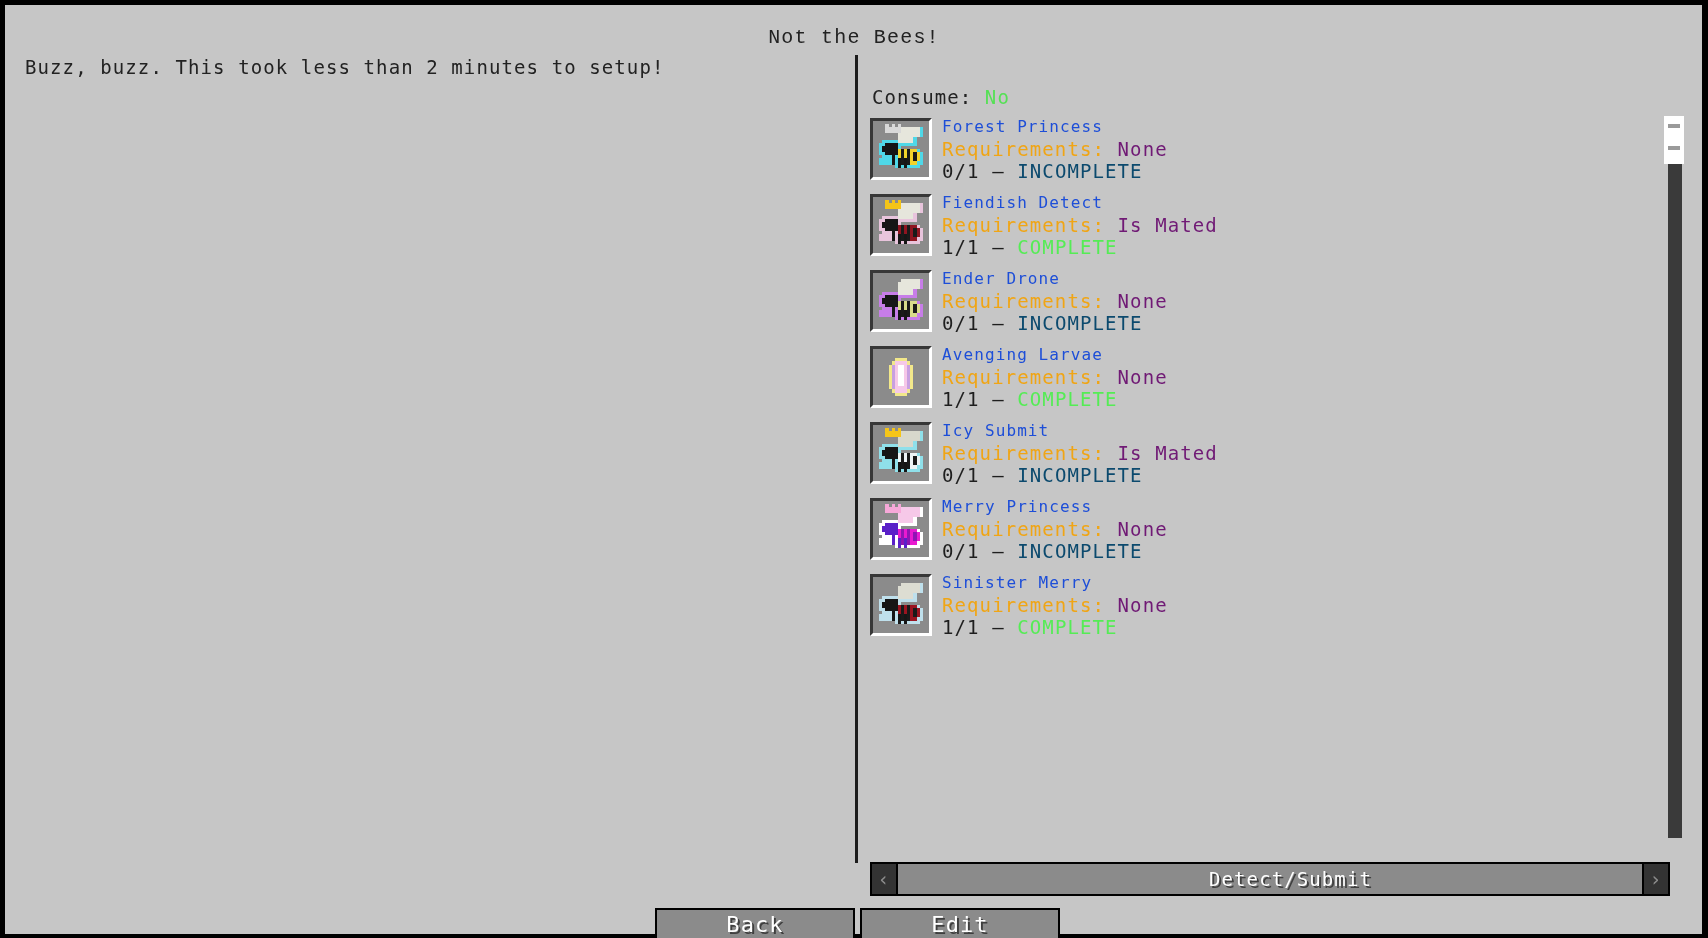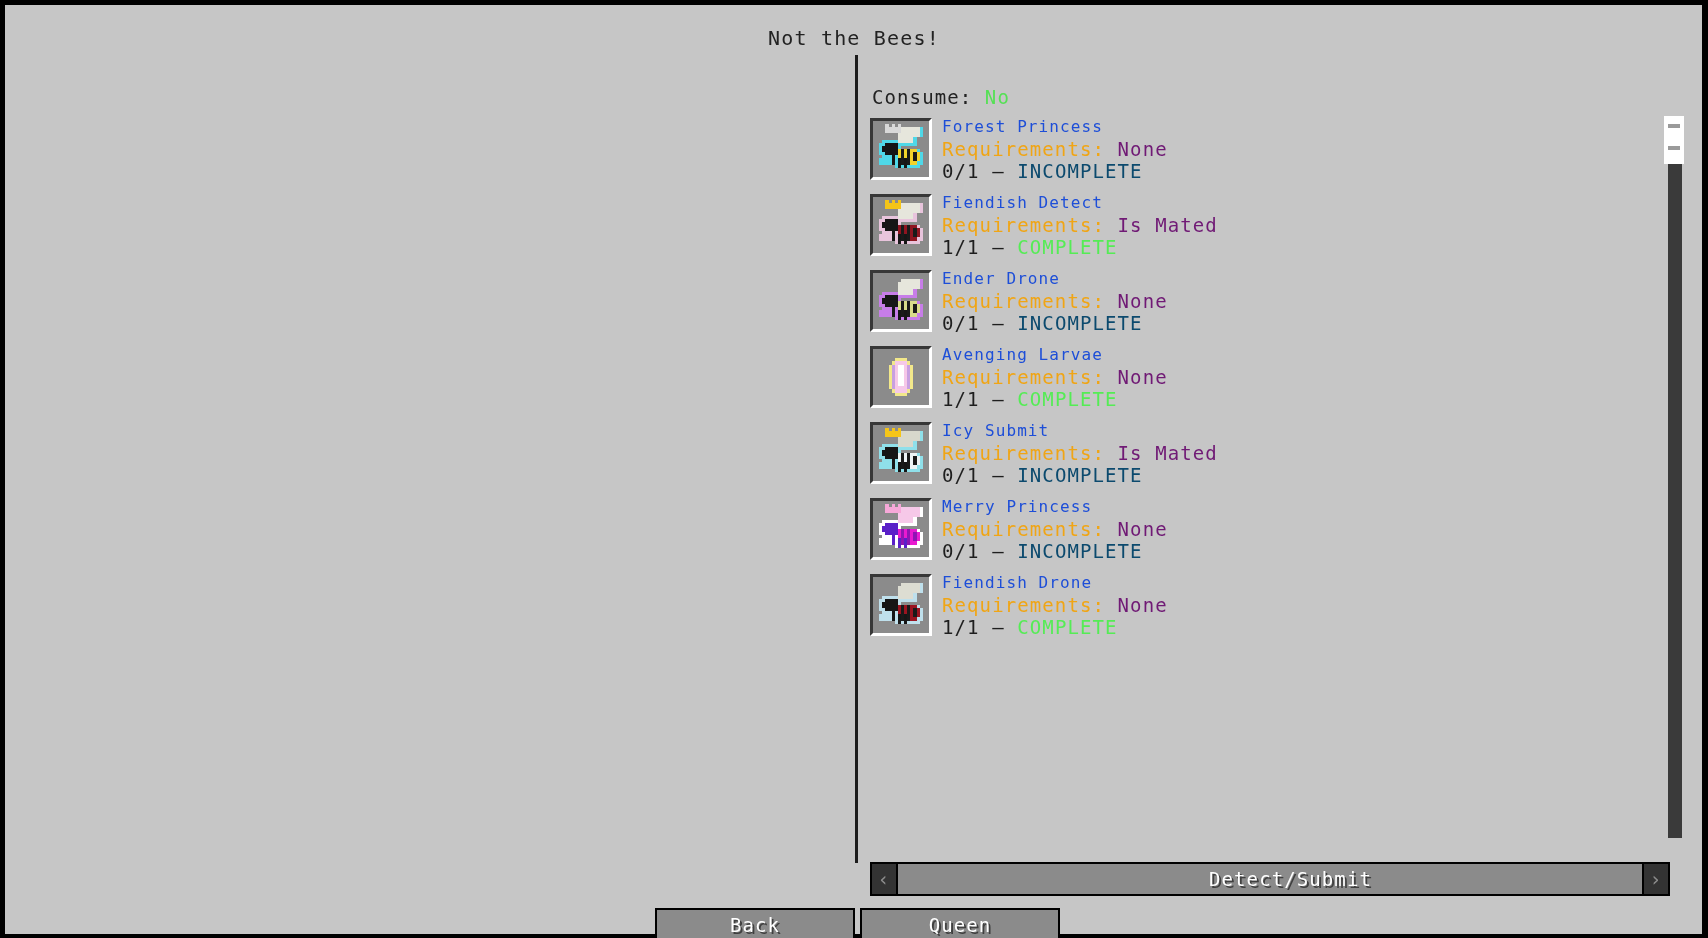--- a/index.html
+++ b/index.html
@@ -24,20 +24,21 @@
     letter-spacing:1.0px;
     white-space:nowrap;
     line-height:1;
   }
 
   
   #title{
     position:absolute; top:28px; left:0; width:1708px;
     text-align:center; font-size:20px; color:#222;
     letter-spacing:1.2px;
+    font-family:Liberation Mono, monospace;
   }
   #panel-title{
     position:absolute; top:57px; left:860px; width:640px;
     text-align:center; font-size:20px; color:#222;
     letter-spacing:1.2px;
   }
   #left-desc{
     position:absolute; top:58px; left:25px;
     font-size:19px; color:#222; letter-spacing:1.1px;
   }
@@ -126,39 +127,40 @@
     margin-left:41px;
   }
 
   
   .footbtn{
     position:absolute; height:34px;
     background:#8b8b8b; border:2px solid #000;
     display:flex; align-items:center; justify-content:center;
   }
   .footbtn .t{
-    font-size:19px; color:#ffffff; letter-spacing:1.1px;
+    font-size:22px; color:#ffffff; letter-spacing:1.1px;
     text-shadow:2px 2px 0 #3f3f3f;
     text-align:right;
   }
   #back-btn{ left:655px; top:908px; width:200px; }
   #edit-btn{ left:860px; top:908px; width:200px; }
 </style>
 </head>
 <body>
 
 <div id="app">
 
   <div class="win-top"></div>
   <div class="win-left"></div>
   <div class="win-right"></div>
   <div class="win-bottom"></div>
 
   <div class="px" id="title">Not the Bees!</div>
 
+  <div class="px" id="left-desc">Buzz, buzz. This took less than 2 minutes to setup!</div>
 
   <div id="divider"></div>
 
 
   <div class="px" id="consume">
     <span class="lbl">Consume:</span>
     <span class="val">No</span>
   </div>
 
   <div id="list">
@@ -390,21 +392,21 @@
             <rect x="13" y="10" width="2" height="3" fill="#9a1420"></rect>
             <rect x="9" y="9" width="1" height="5" fill="#1a1a1a"></rect>
             <rect x="11" y="9" width="1" height="5" fill="#1a1a1a"></rect>
             <rect x="13" y="10" width="1" height="3" fill="#1a1a1a"></rect>
             <rect x="6" y="11" width="1" height="3" fill="#161616"></rect>
             <rect x="8" y="12" width="1" height="3" fill="#161616"></rect>
             <rect x="10" y="12" width="1" height="3" fill="#161616"></rect>
           </svg>
         </div>
         <div class="rowtext">
-          <div class="r-name px">Fiendish Drone</div>
+          <div class="r-name px">Sinister Merry</div>
           <div class="r-req px"><span class="k">Requirements:</span> <span class="v">None</span></div>
           <div class="r-prog px complete"><span class="cnt">1/1</span> <span class="dash">–</span> <span class="st">COMPLETE</span></div>
         </div>
       </div>
     </div>
 
   <div id="scroll-track"></div>
   <div id="scroll-thumb">
     <div class="bar b1"></div>
     <div class="bar b2"></div>
@@ -415,16 +417,16 @@
     <div id="submit-btn">
       <span class="t px">Detect/Submit</span>
     </div>
     <div class="navbtn px">›</div>
   </div>
 
   <div class="footbtn" id="back-btn">
     <span class="t px">Back</span>
   </div>
   <div class="footbtn" id="edit-btn">
-    <span class="t px">Queen</span>
+    <span class="t px">Edit</span>
   </div>
 
 </div>
 
 </body></html>

